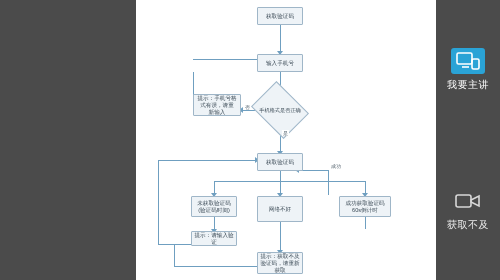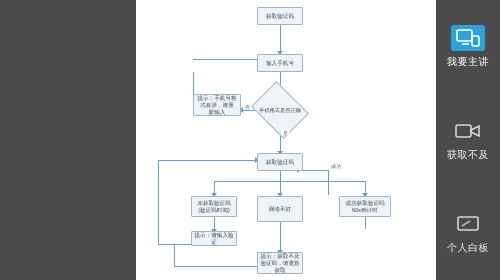--- a/index.html
+++ b/index.html
@@ -164,25 +164,16 @@
       <div class="ic">
         <svg width="26" height="18" viewBox="0 0 26 18" aria-hidden="true">
           <rect x="1" y="3" width="15" height="12" rx="2" fill="none" stroke="#d8d8d8" stroke-width="1.6"></rect>
           <path d="M16 8 L24 4 L24 14 L16 10 Z" fill="none" stroke="#d8d8d8" stroke-width="1.6"></path>
         </svg>
       </div>
       <div class="lbl">获取不及</div>
     </div>
 
 
-    <div class="tool">
-      <div class="ic">
-        <svg width="24" height="18" viewBox="0 0 24 18" aria-hidden="true">
-          <rect x="2" y="2" width="20" height="13" rx="1.5" fill="none" stroke="#d8d8d8" stroke-width="1.6"></rect>
-          <line x1="6" y1="11" x2="14" y2="6" stroke="#d8d8d8" stroke-width="1.4"></line>
-        </svg>
-      </div>
-      <div class="lbl">个人白板</div>
-    </div>
 
   </div>
 
 </div>
 
 </body></html>

